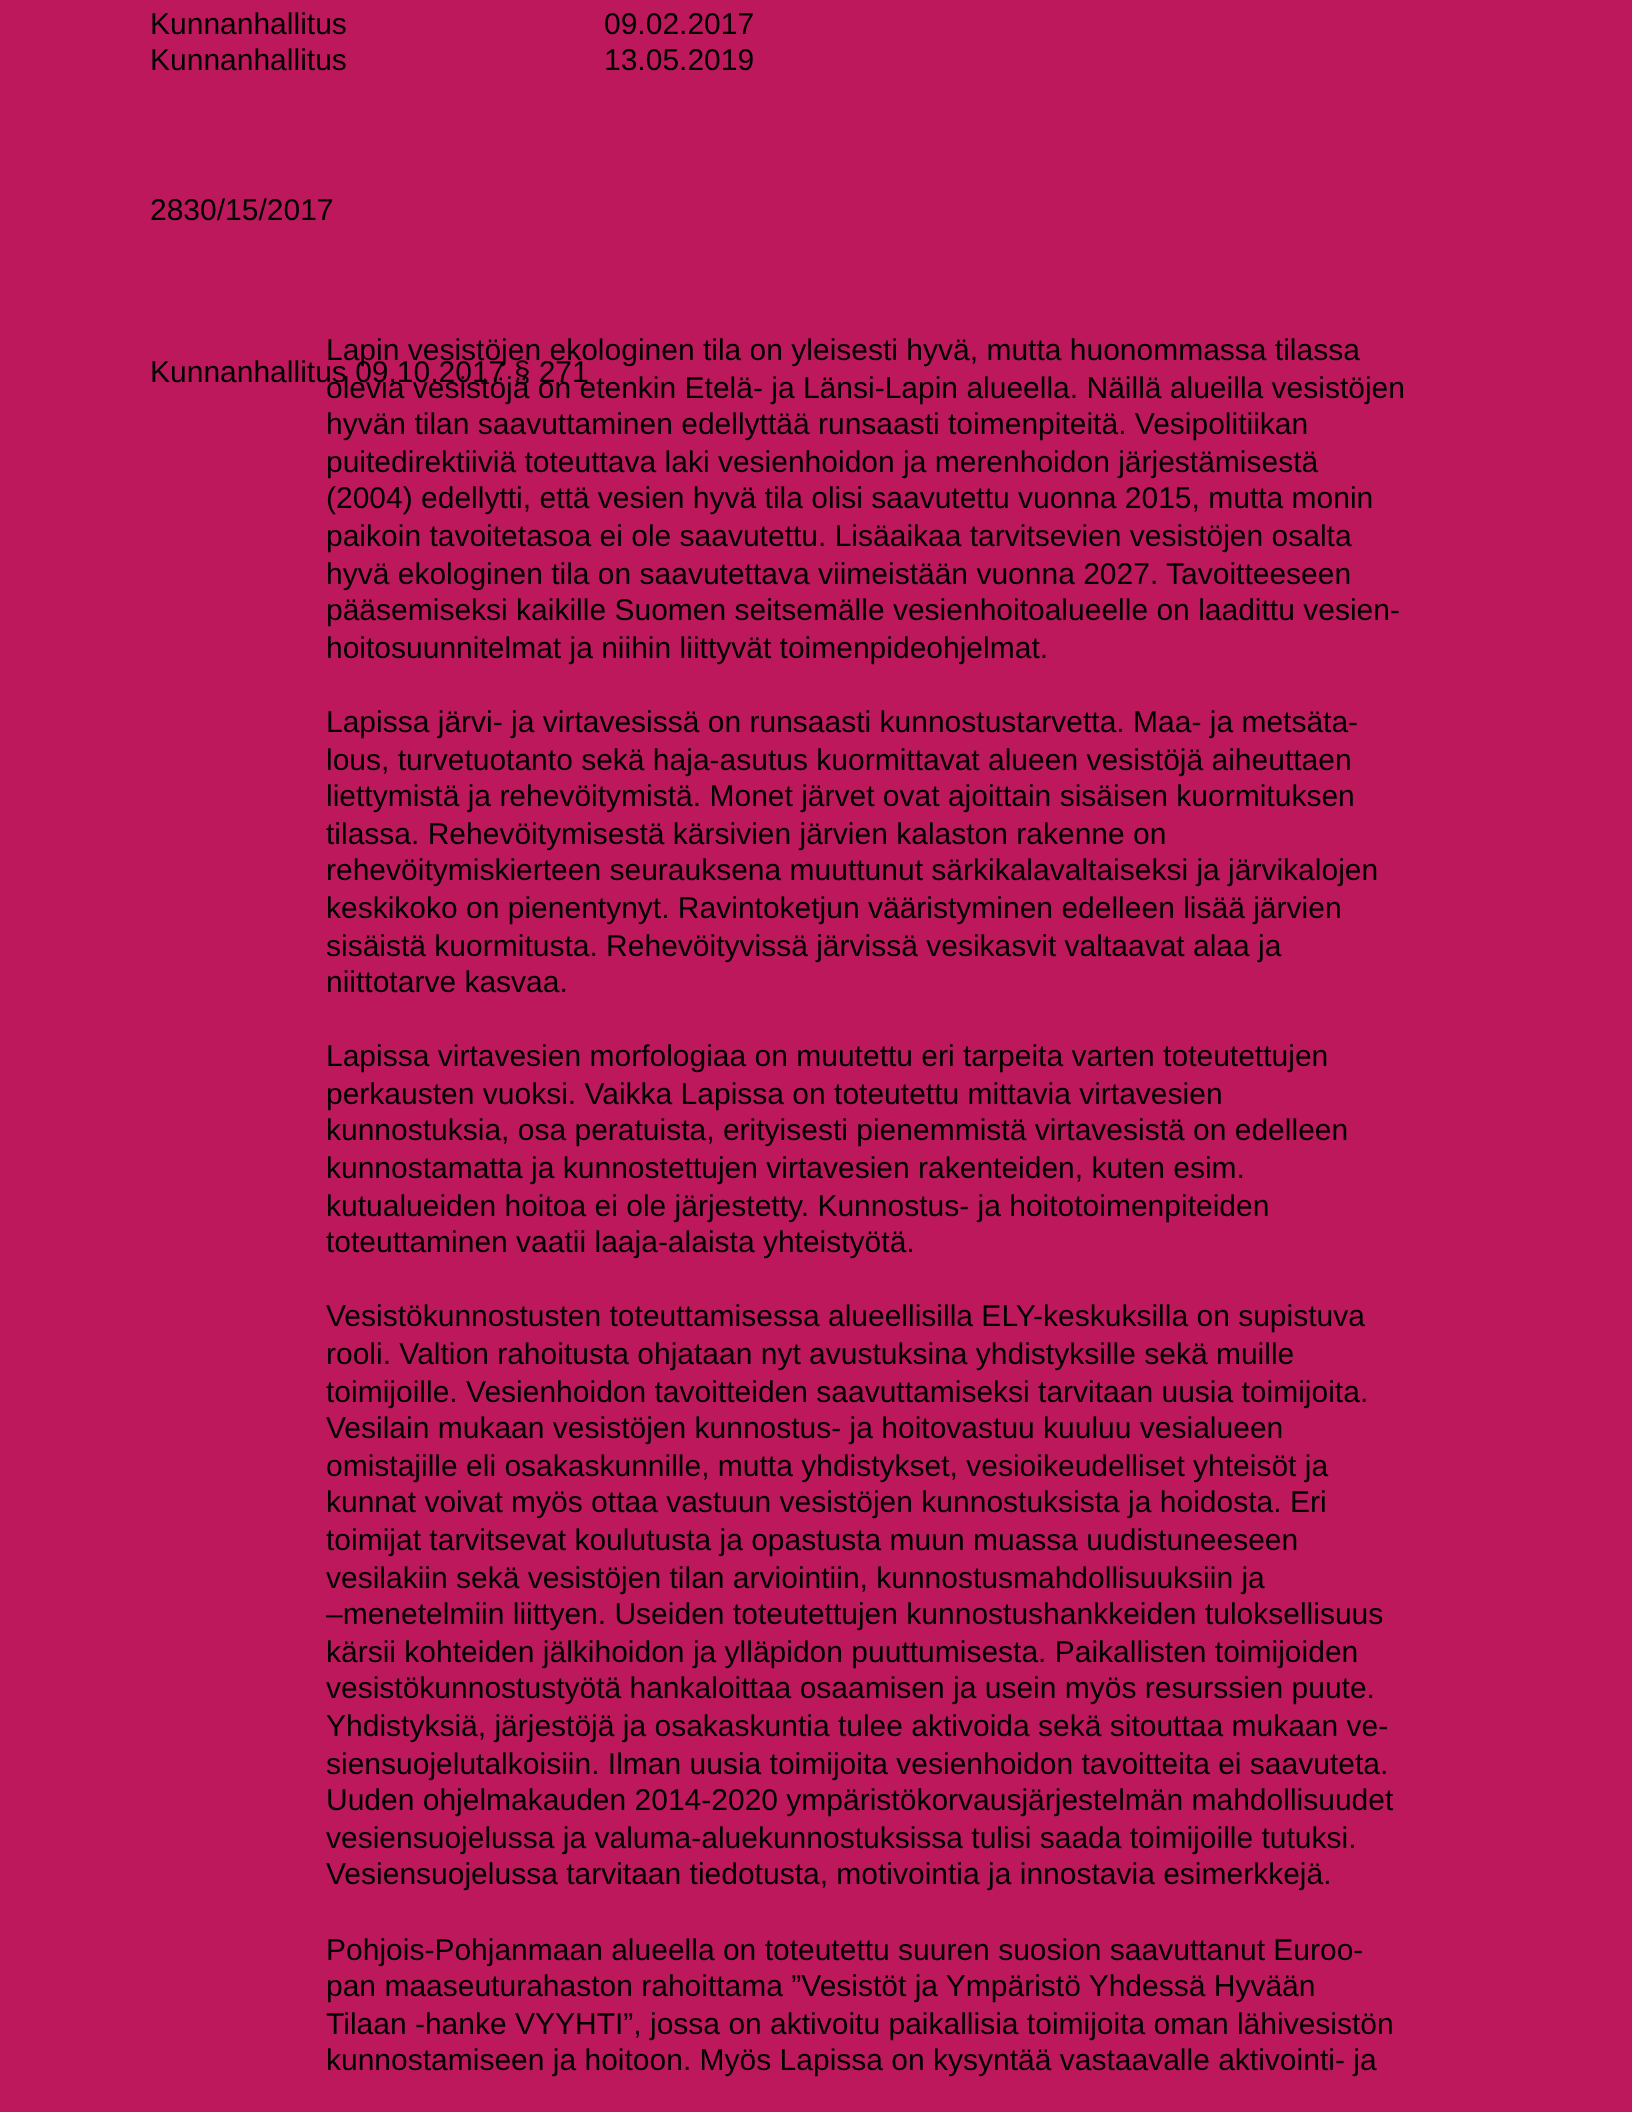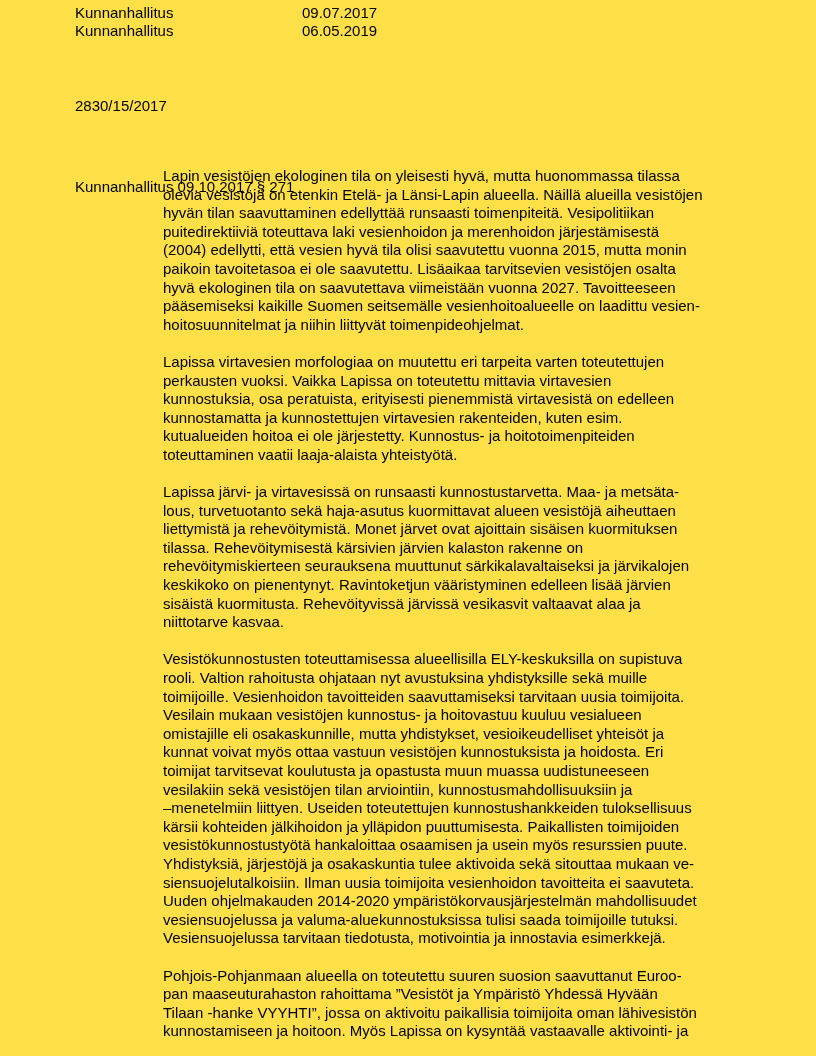--- a/index.html
+++ b/index.html
@@ -1,20 +1,20 @@
 <!DOCTYPE html>
 <html lang="fi"><head>
 <meta charset="utf-8">
 <style>
   html, body { margin: 0; padding: 0; background: #ffffff; }
   .page {
     position: relative;
     width: 816px;
     height: 1056px;
-    background: #fde047;
+    background: #be185d;
     font-family: "Liberation Sans", "DejaVu Sans", sans-serif;
     color: #000000;
     overflow: hidden;
   }
   .header-table {
     position: absolute;
     left: 75px;
     top: 4px;
     font-size: 15px;
     line-height: 18px;
@@ -58,57 +58,57 @@
   }
 </style>
 </head>
 <body>
 
 <div class="page">
 
   <div class="header-table">
     <div class="header-row">
       <span class="header-org">Kunnanhallitus</span>
-      <span class="header-date">09.07.2017</span>
+      <span class="header-date">09.02.2017</span>
     </div>
     <div class="header-row">
       <span class="header-org">Kunnanhallitus</span>
-      <span class="header-date">06.05.2019</span>
+      <span class="header-date">13.05.2019</span>
     </div>
   </div>
 
 
   <div class="case-number">2830/15/2017</div>
 
   <div class="section-heading">Kunnanhallitus 09.10.2017 § 271</div>
 
   <div class="body-text">
     <p>Lapin vesistöjen ekologinen tila on yleisesti hyvä, mutta huonommassa tilassa
 olevia vesistöjä on etenkin Etelä- ja Länsi-Lapin alueella. Näillä alueilla vesistöjen
 hyvän tilan saavuttaminen edellyttää runsaasti toimenpiteitä. Vesipolitiikan
 puitedirektiiviä toteuttava laki vesienhoidon ja merenhoidon järjestämisestä
 (2004) edellytti, että vesien hyvä tila olisi saavutettu vuonna 2015, mutta monin
 paikoin tavoitetasoa ei ole saavutettu. Lisäaikaa tarvitsevien vesistöjen osalta
 hyvä ekologinen tila on saavutettava viimeistään vuonna 2027. Tavoitteeseen
 pääsemiseksi kaikille Suomen seitsemälle vesienhoitoalueelle on laadittu vesien-
 hoitosuunnitelmat ja niihin liittyvät toimenpideohjelmat.</p>
-    <p>Lapissa virtavesien morfologiaa on muutettu eri tarpeita varten toteutettujen
-perkausten vuoksi. Vaikka Lapissa on toteutettu mittavia virtavesien
-kunnostuksia, osa peratuista, erityisesti pienemmistä virtavesistä on edelleen
-kunnostamatta ja kunnostettujen virtavesien rakenteiden, kuten esim.
-kutualueiden hoitoa ei ole järjestetty. Kunnostus- ja hoitotoimenpiteiden
-toteuttaminen vaatii laaja-alaista yhteistyötä.</p>
     <p>Lapissa järvi- ja virtavesissä on runsaasti kunnostustarvetta. Maa- ja metsäta-
 lous, turvetuotanto sekä haja-asutus kuormittavat alueen vesistöjä aiheuttaen
 liettymistä ja rehevöitymistä. Monet järvet ovat ajoittain sisäisen kuormituksen
 tilassa. Rehevöitymisestä kärsivien järvien kalaston rakenne on
 rehevöitymiskierteen seurauksena muuttunut särkikalavaltaiseksi ja järvikalojen
 keskikoko on pienentynyt. Ravintoketjun vääristyminen edelleen lisää järvien
 sisäistä kuormitusta. Rehevöityvissä järvissä vesikasvit valtaavat alaa ja
 niittotarve kasvaa.</p>
+    <p>Lapissa virtavesien morfologiaa on muutettu eri tarpeita varten toteutettujen
+perkausten vuoksi. Vaikka Lapissa on toteutettu mittavia virtavesien
+kunnostuksia, osa peratuista, erityisesti pienemmistä virtavesistä on edelleen
+kunnostamatta ja kunnostettujen virtavesien rakenteiden, kuten esim.
+kutualueiden hoitoa ei ole järjestetty. Kunnostus- ja hoitotoimenpiteiden
+toteuttaminen vaatii laaja-alaista yhteistyötä.</p>
     <p>Vesistökunnostusten toteuttamisessa alueellisilla ELY-keskuksilla on supistuva
 rooli. Valtion rahoitusta ohjataan nyt avustuksina yhdistyksille sekä muille
 toimijoille. Vesienhoidon tavoitteiden saavuttamiseksi tarvitaan uusia toimijoita.
 Vesilain mukaan vesistöjen kunnostus- ja hoitovastuu kuuluu vesialueen
 omistajille eli osakaskunnille, mutta yhdistykset, vesioikeudelliset yhteisöt ja
 kunnat voivat myös ottaa vastuun vesistöjen kunnostuksista ja hoidosta. Eri
 toimijat tarvitsevat koulutusta ja opastusta muun muassa uudistuneeseen
 vesilakiin sekä vesistöjen tilan arviointiin, kunnostusmahdollisuuksiin ja
 –menetelmiin liittyen. Useiden toteutettujen kunnostushankkeiden tuloksellisuus
 kärsii kohteiden jälkihoidon ja ylläpidon puuttumisesta. Paikallisten toimijoiden

